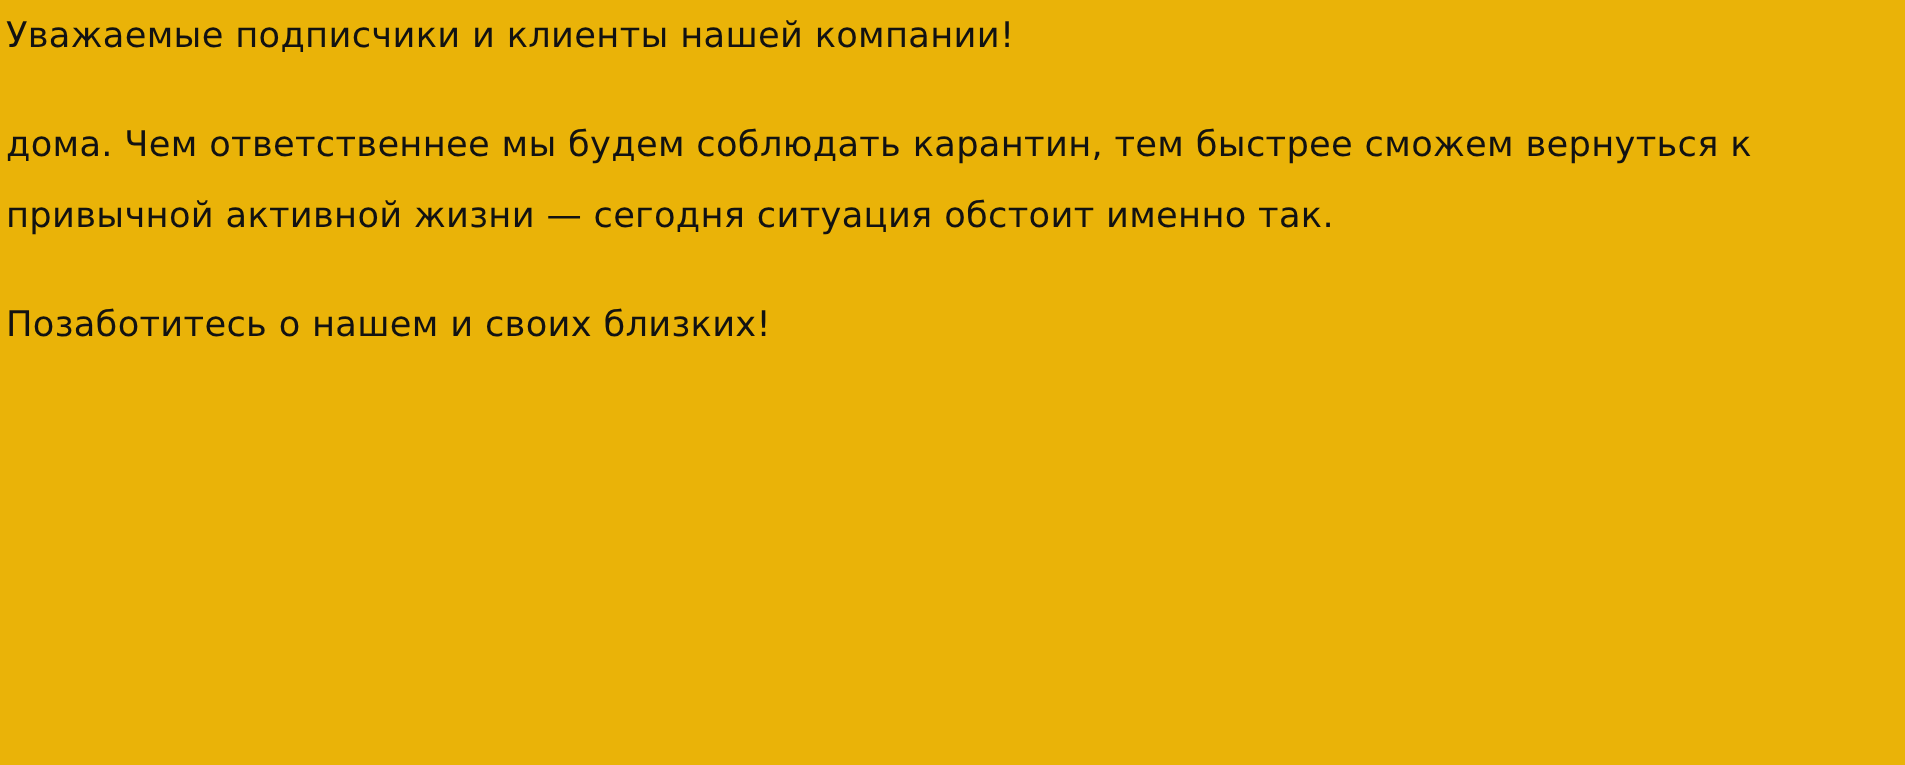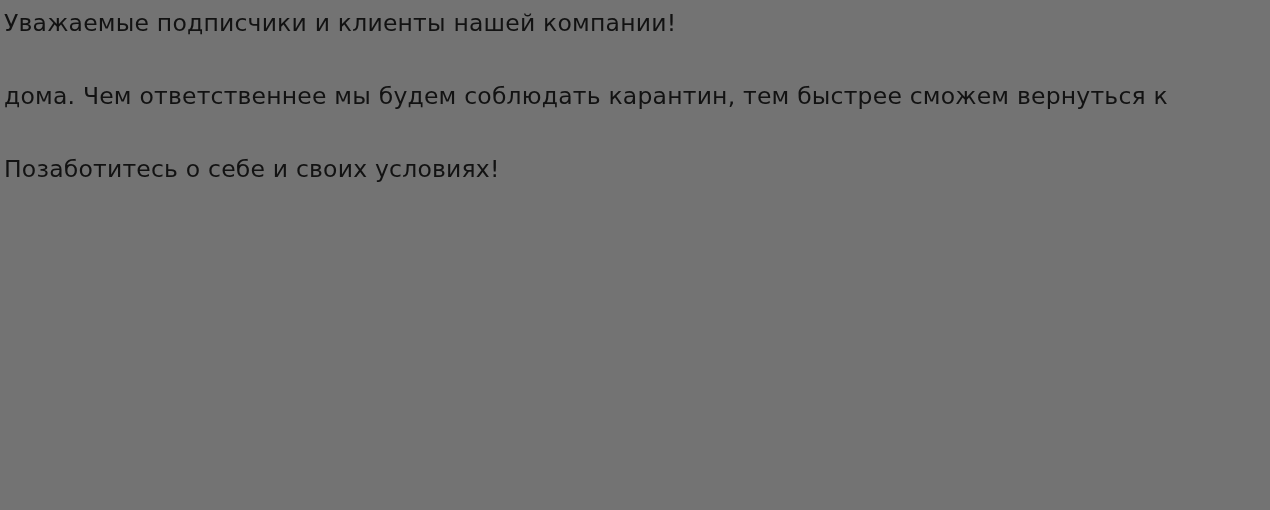--- a/index.html
+++ b/index.html
@@ -9,21 +9,21 @@
     background: #ffffff;
     overflow: hidden;
   }
   .document {
     width: 1270px;
     height: 510px;
     padding: 0 0 0 4px;
     font-family: "DejaVu Sans", "Liberation Sans", sans-serif;
     font-size: 23.5px;
     color: #121212;
-    background: #737373;
+    background: #eab308;
   }
   .paragraph {
     margin-bottom: 26px;
   }
   .line {
     line-height: 47px;
     white-space: pre;
     letter-spacing: 0.2px;
   }
 </style>
@@ -31,22 +31,23 @@
 <body>
 
 <div class="document">
 
   <div class="paragraph">
     <div class="line">Уважаемые подписчики и клиенты нашей компании!</div>
   </div>
 
   <div class="paragraph">
     <div class="line">дома. Чем ответственнее мы будем соблюдать карантин, тем быстрее сможем вернуться к</div>
+    <div class="line">привычной активной жизни — сегодня ситуация обстоит именно так.</div>
   </div>
 
   <div class="paragraph">
   </div>
 
   <div class="paragraph">
-    <div class="line">Позаботитесь о себе и своих условиях!</div>
+    <div class="line">Позаботитесь о нашем и своих близких!</div>
   </div>
 
 </div>
 
 </body></html>

